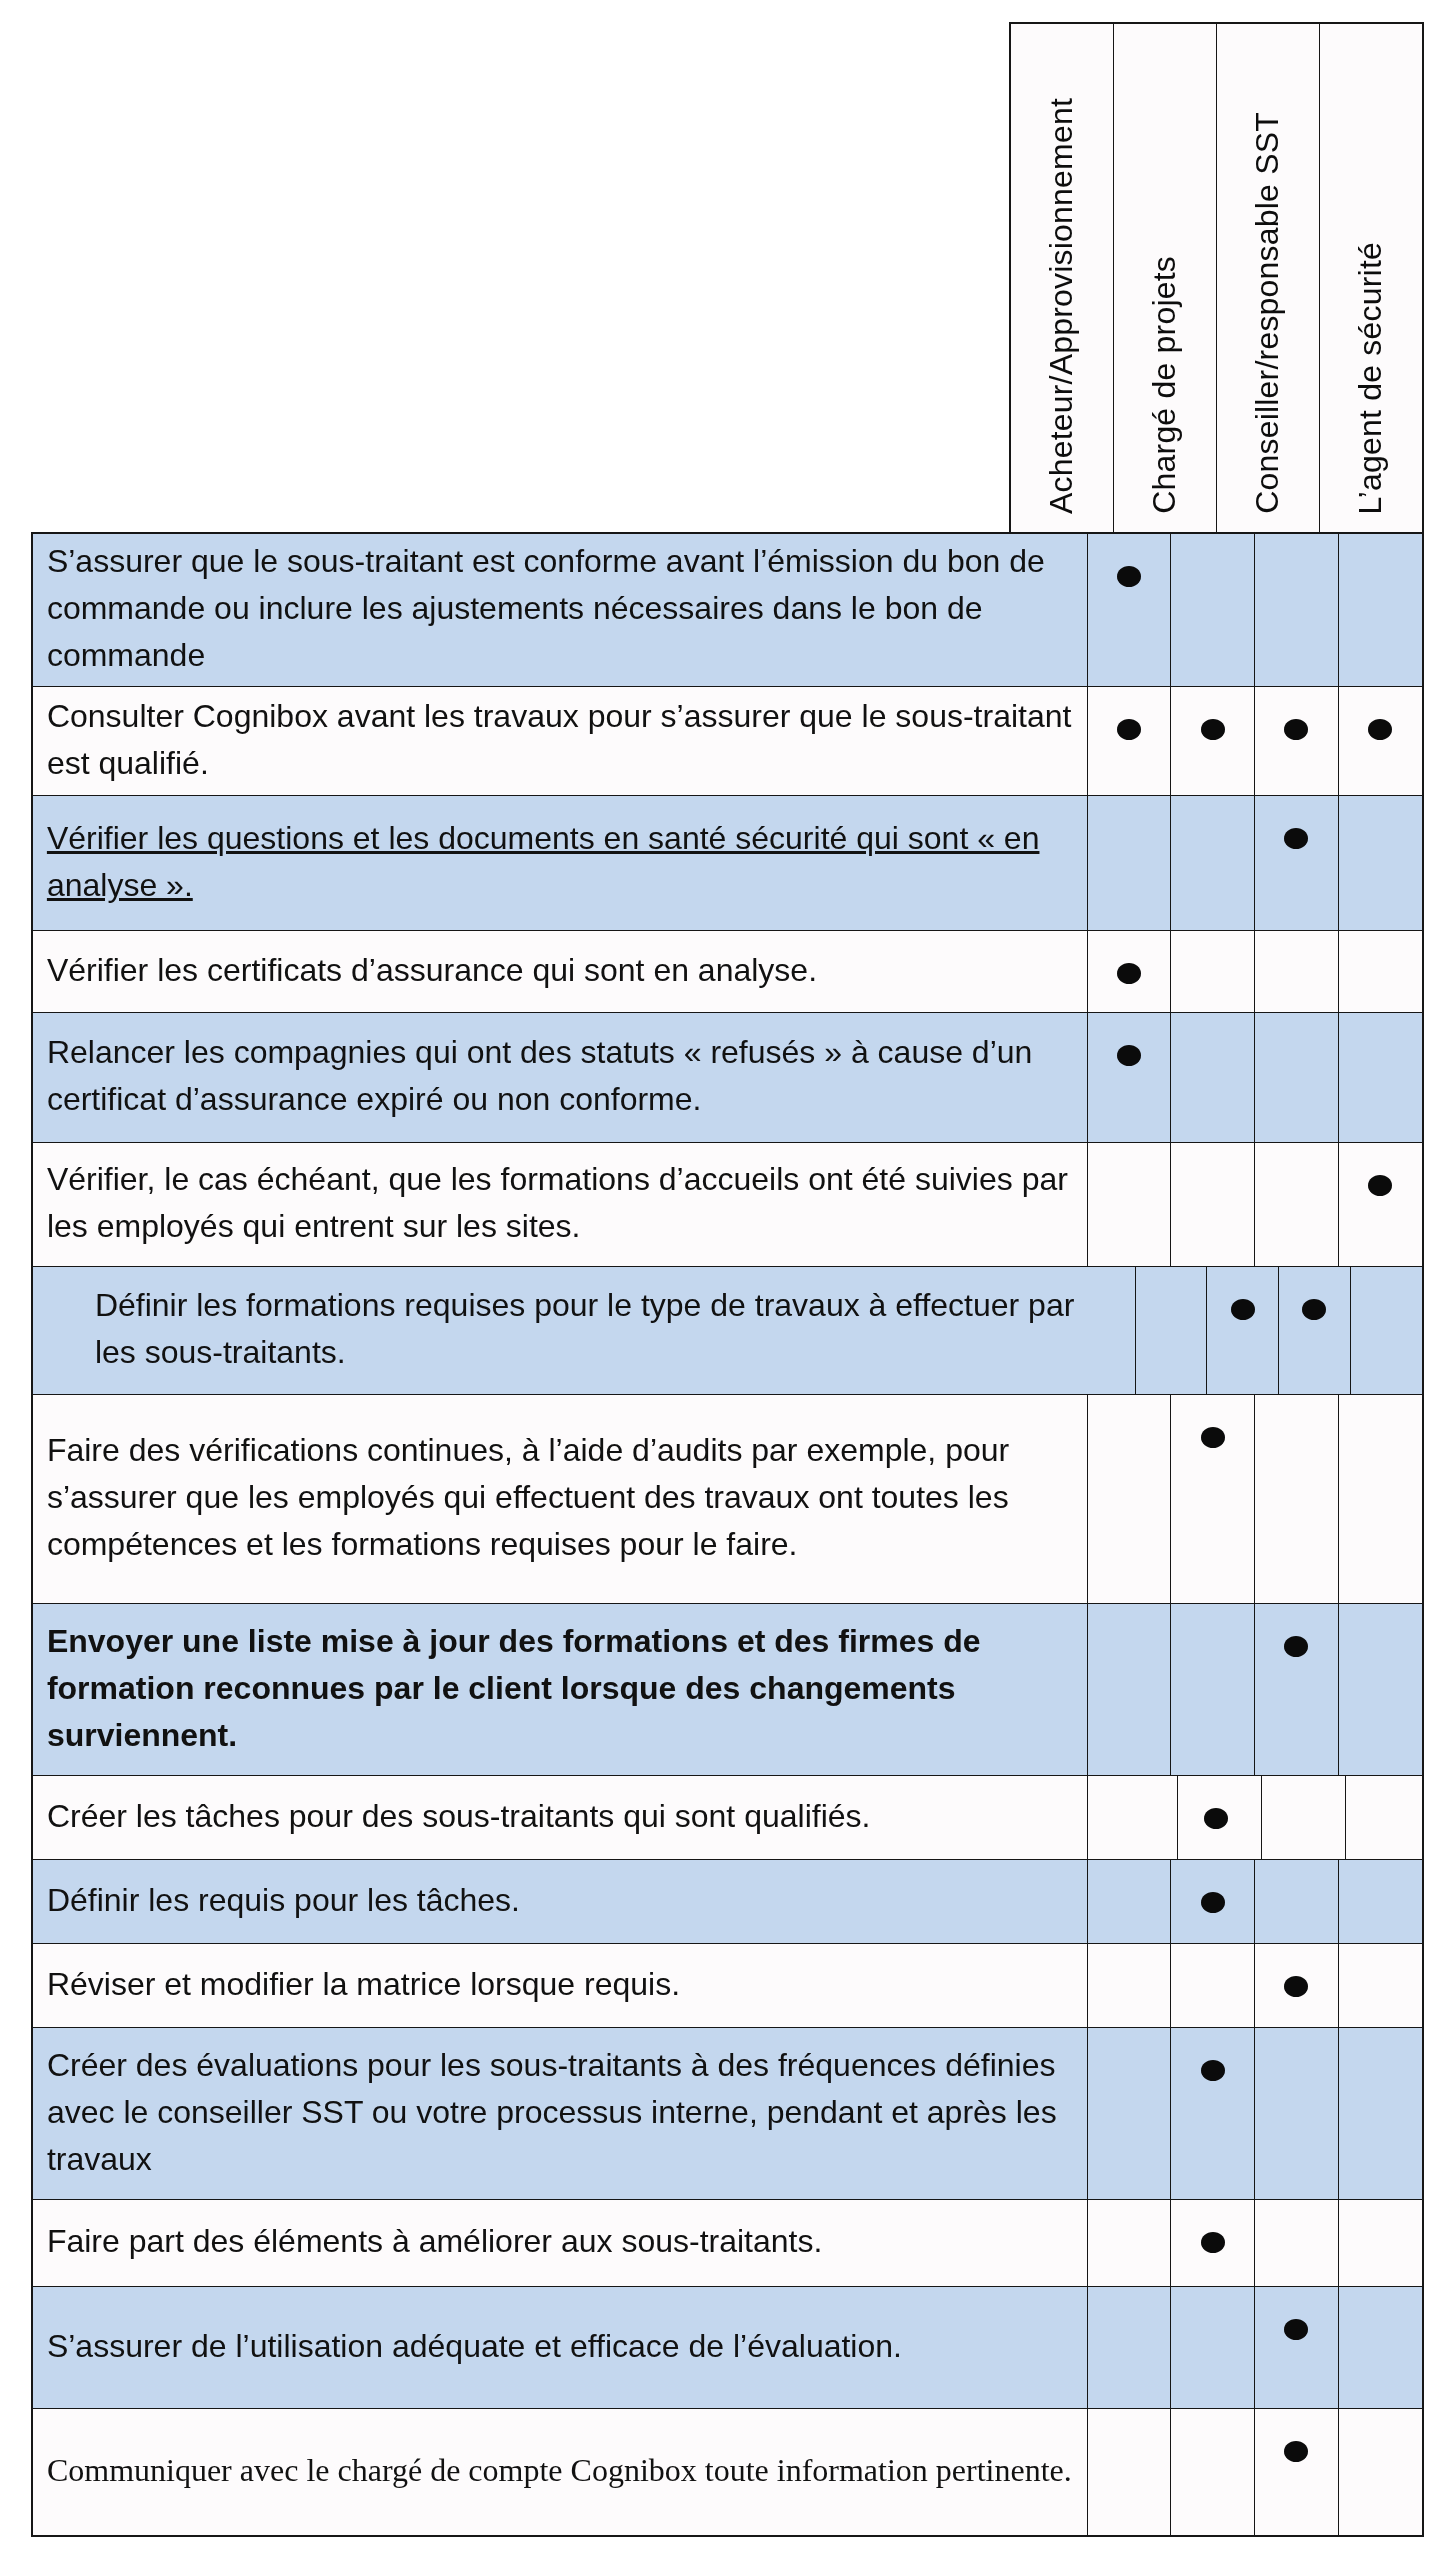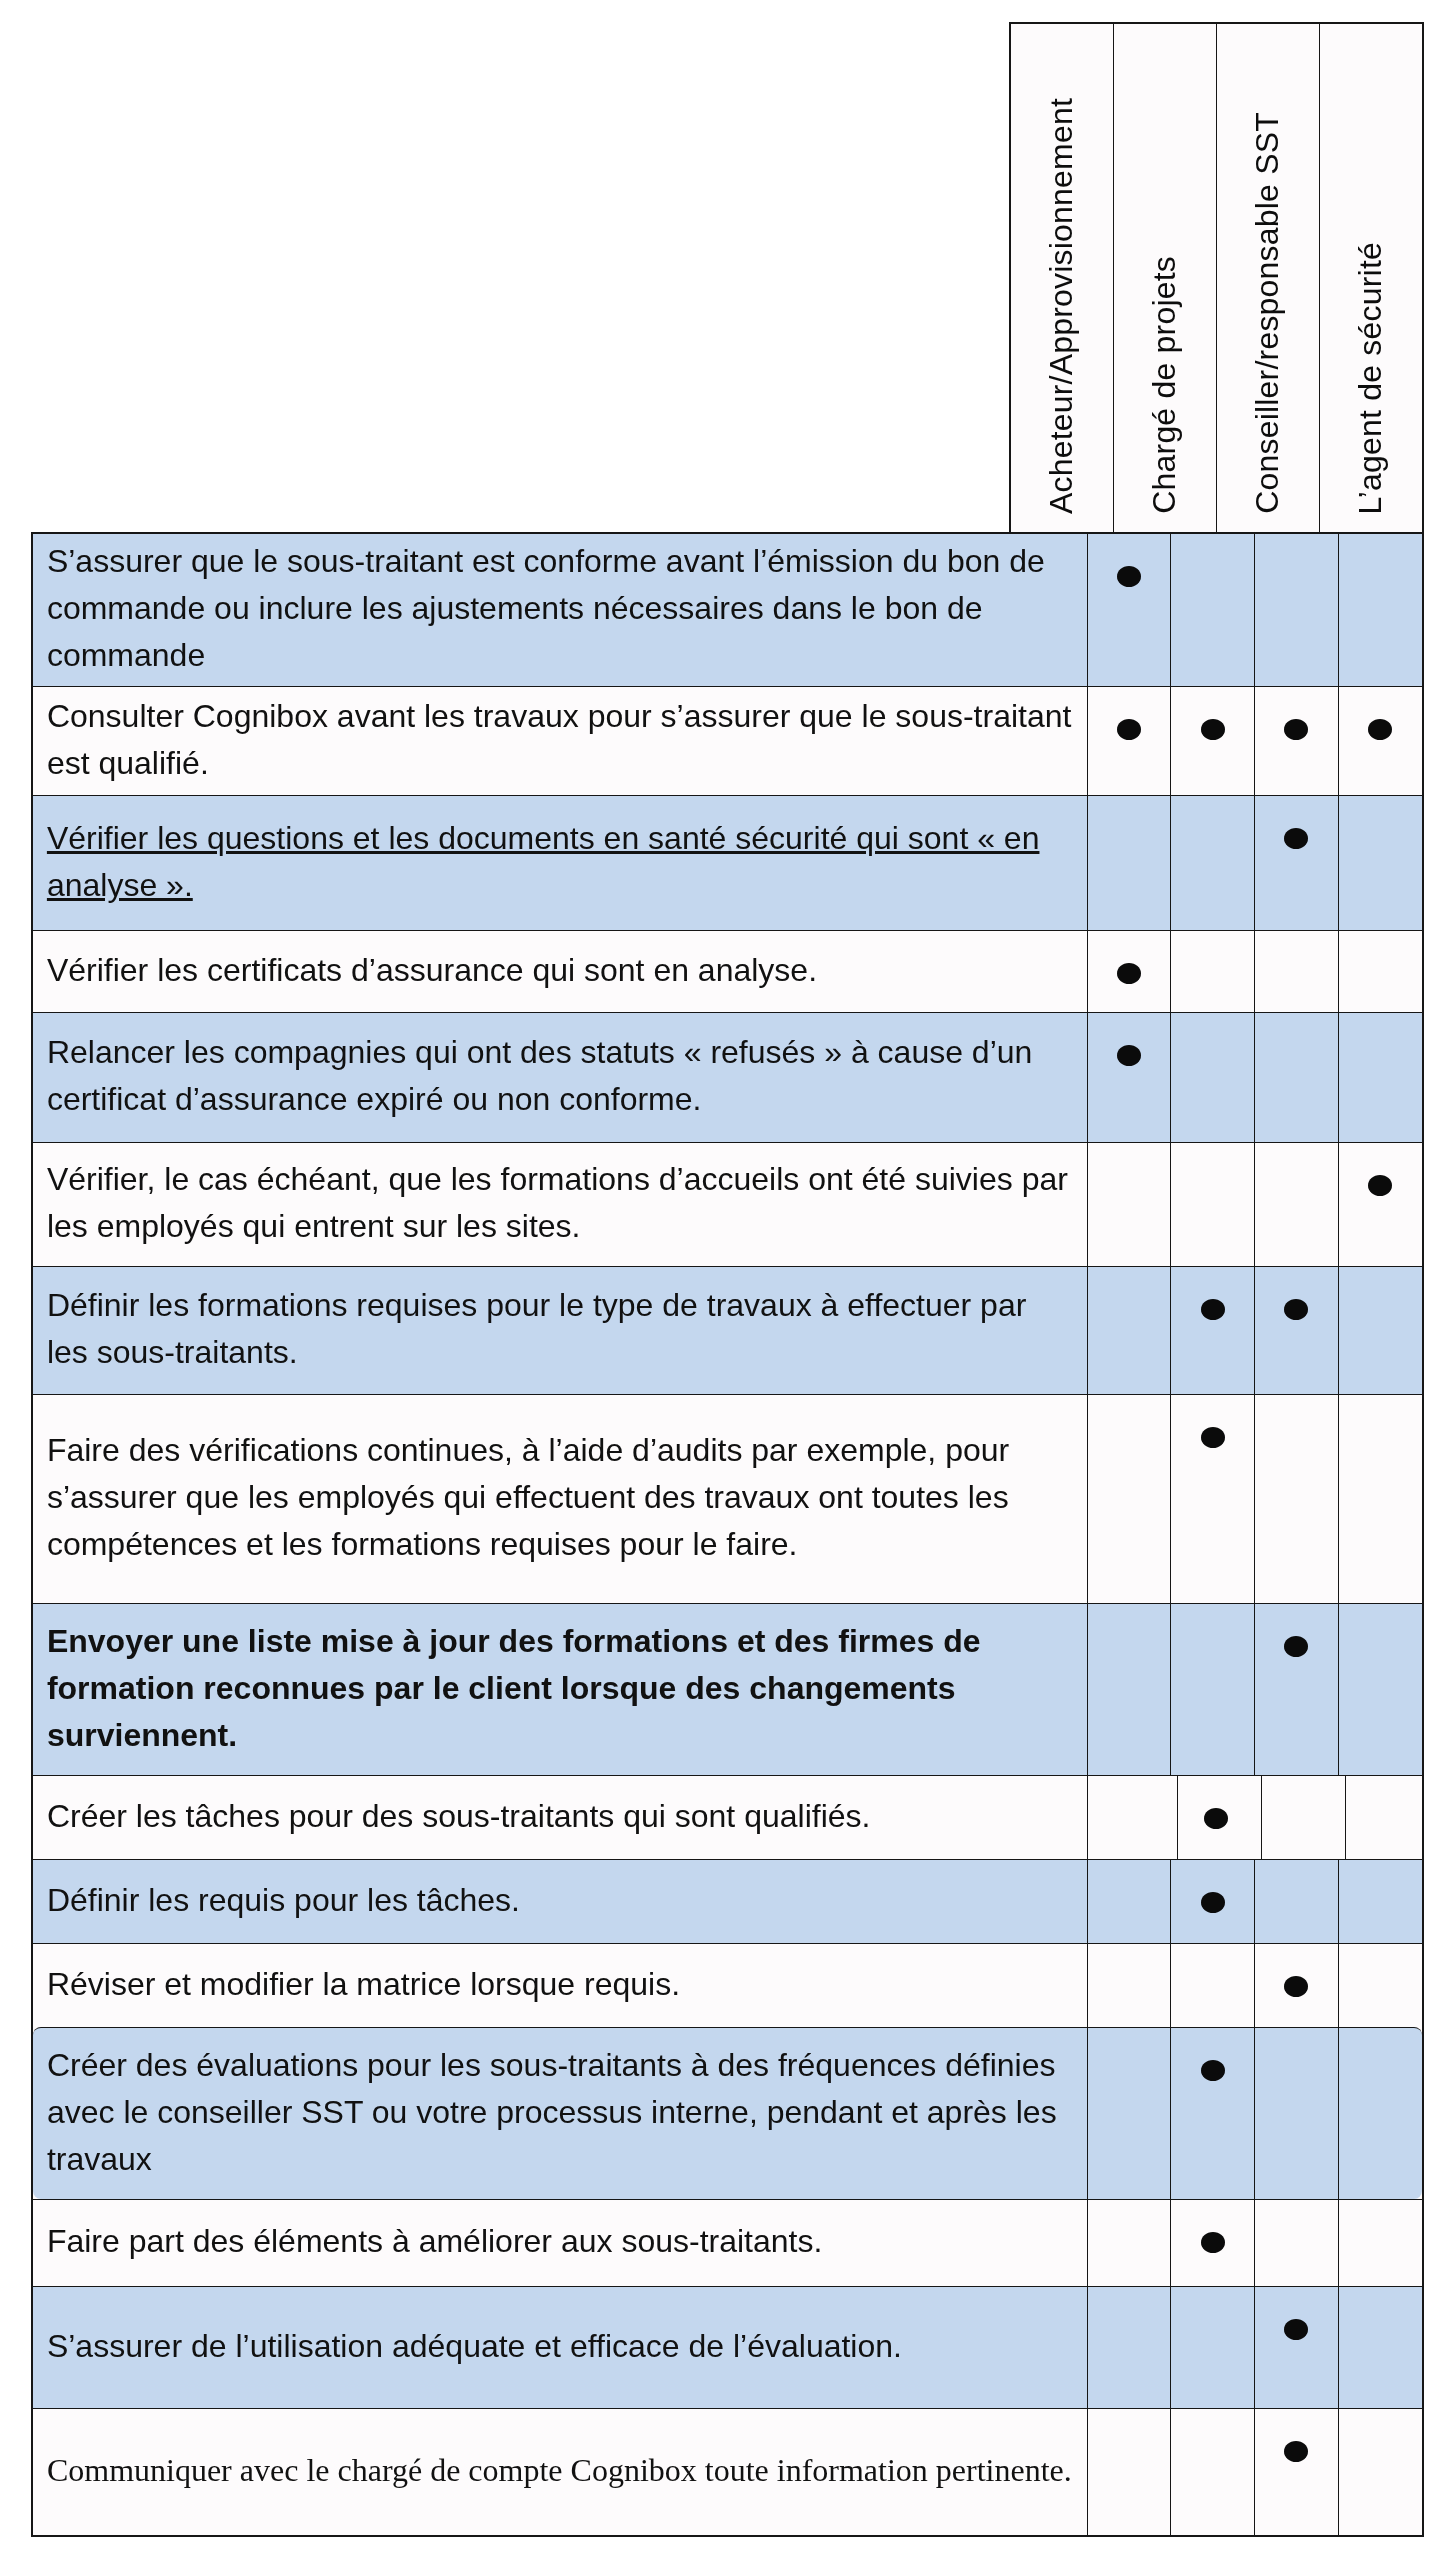--- a/index.html
+++ b/index.html
@@ -191,21 +191,21 @@
       <span class="task-text">Vérifier, le cas échéant, que les formations d’accueils ont été suivies par les employés qui entrent sur les sites.</span>
     </div>
     <div class="cell mark"></div>
     <div class="cell mark"></div>
     <div class="cell mark"></div>
     <div class="cell mark">
             <span class="dot"></span>
           </div>
   </div>
 
-  <div class="row" style="min-height: 128px;">
+  <div class="row" style="min-height: 128px; padding-left: 48px;">
     <div class="cell task">
       <span class="task-text">Définir les formations requises pour le type de travaux à effectuer par les sous-traitants.</span>
     </div>
     <div class="cell mark"></div>
     <div class="cell mark">
             <span class="dot"></span>
           </div>
     <div class="cell mark">
             <span class="dot"></span>
           </div>
@@ -265,21 +265,21 @@
       <span class="task-text">Réviser et modifier la matrice lorsque requis.</span>
     </div>
     <div class="cell mark"></div>
     <div class="cell mark"></div>
     <div class="cell mark">
             <span class="dot"></span>
           </div>
     <div class="cell mark"></div>
   </div>
 
-  <div class="row" style="min-height: 172px; border-radius: 8px;">
+  <div class="row" style="min-height: 172px;">
     <div class="cell task">
       <span class="task-text">Créer des évaluations pour les sous-traitants à des fréquences définies avec le conseiller SST ou votre processus interne, pendant et après les travaux</span>
     </div>
     <div class="cell mark"></div>
     <div class="cell mark">
             <span class="dot"></span>
           </div>
     <div class="cell mark"></div>
     <div class="cell mark"></div>
   </div>

